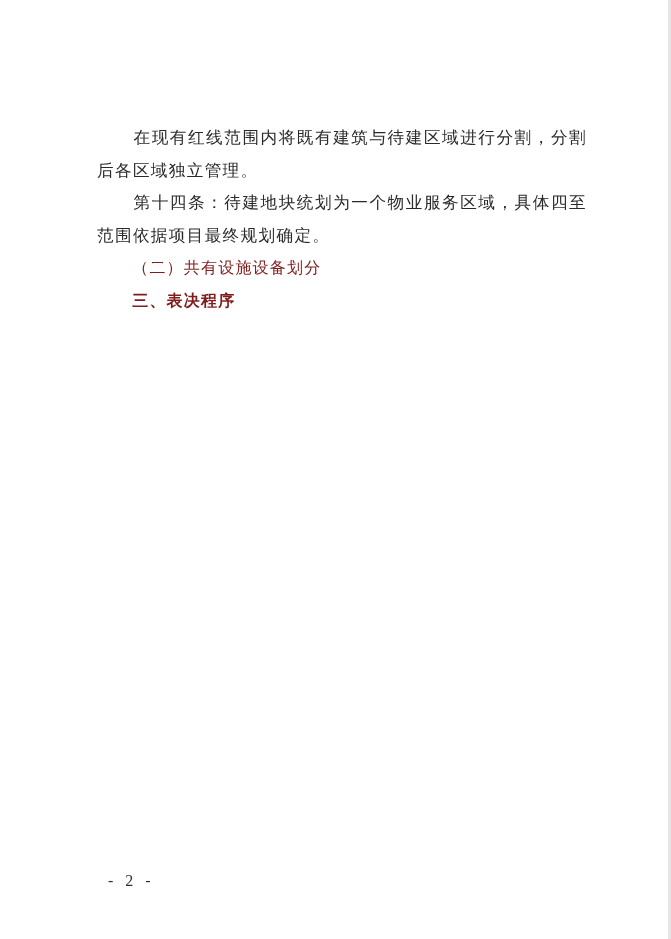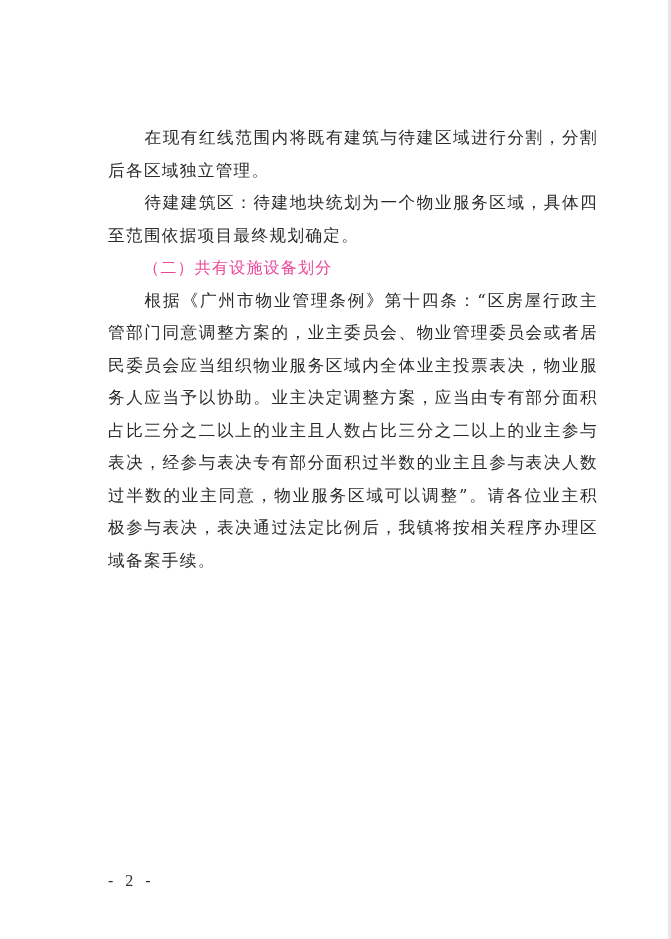--- a/index.html
+++ b/index.html
@@ -6,44 +6,44 @@
   body {
     width: 671px; height: 939px; background: #ffffff; position: relative; overflow: hidden;
     font-family: "DejaVu Serif", "Liberation Serif", serif;
     color: #2a2a2a;
   }
   .right-edge {
     position: absolute; top: 0; right: 0; width: 3px; height: 939px;
     background: #e6e6e6;
   }
   .page {
-    position: absolute; left: 108px; top: 122px; width: 490px;
+    position: absolute; left: 97px; top: 122px; width: 490px;
   }
   .p {
     font-size: 16.6px; line-height: 32.5px; letter-spacing: 1.35px;
     text-align: justify; text-align-last: left; margin: 0;
     text-indent: 2.2em;
   }
   .h {
     font-family: "DejaVu Sans", "Liberation Sans", sans-serif;
     font-weight: bold; font-size: 16px; line-height: 32.5px;
-    letter-spacing: 1.2px; margin: 0; text-indent: 2.2em; color: #ec4899;
+    letter-spacing: 1.2px; margin: 0; text-indent: 2.2em; color: #7f1d1d;
   }
   .h.sub { font-weight: normal; font-family: "DejaVu Sans", "Liberation Sans", sans-serif; }
   .page-number {
     position: absolute; left: 108px; top: 872px;
     font-family: "Liberation Serif", "DejaVu Serif", serif;
     font-size: 16px; color: #333; letter-spacing: 4px;
   }
 </style>
 </head>
 <body>
 
 <div class="right-edge"></div>
 
 <div class="page">
   <p class="p">在现有红线范围内将既有建筑与待建区域进行分割，分割后各区域独立管理。</p>
-  <p class="p">待建建筑区：待建地块统划为一个物业服务区域，具体四至范围依据项目最终规划确定。</p>
+  <p class="p">第十四条：待建地块统划为一个物业服务区域，具体四至范围依据项目最终规划确定。</p>
   <p class="h sub">（二）共有设施设备划分</p>
-  <p class="p">根据《广州市物业管理条例》第十四条：“区房屋行政主管部门同意调整方案的，业主委员会、物业管理委员会或者居民委员会应当组织物业服务区域内全体业主投票表决，物业服务人应当予以协助。业主决定调整方案，应当由专有部分面积占比三分之二以上的业主且人数占比三分之二以上的业主参与表决，经参与表决专有部分面积过半数的业主且参与表决人数过半数的业主同意，物业服务区域可以调整”。请各位业主积极参与表决，表决通过法定比例后，我镇将按相关程序办理区域备案手续。</p>
+  <p class="h">三、表决程序</p>
 </div>
 
 <div class="page-number">- 2 -</div>
 
 </body></html>

